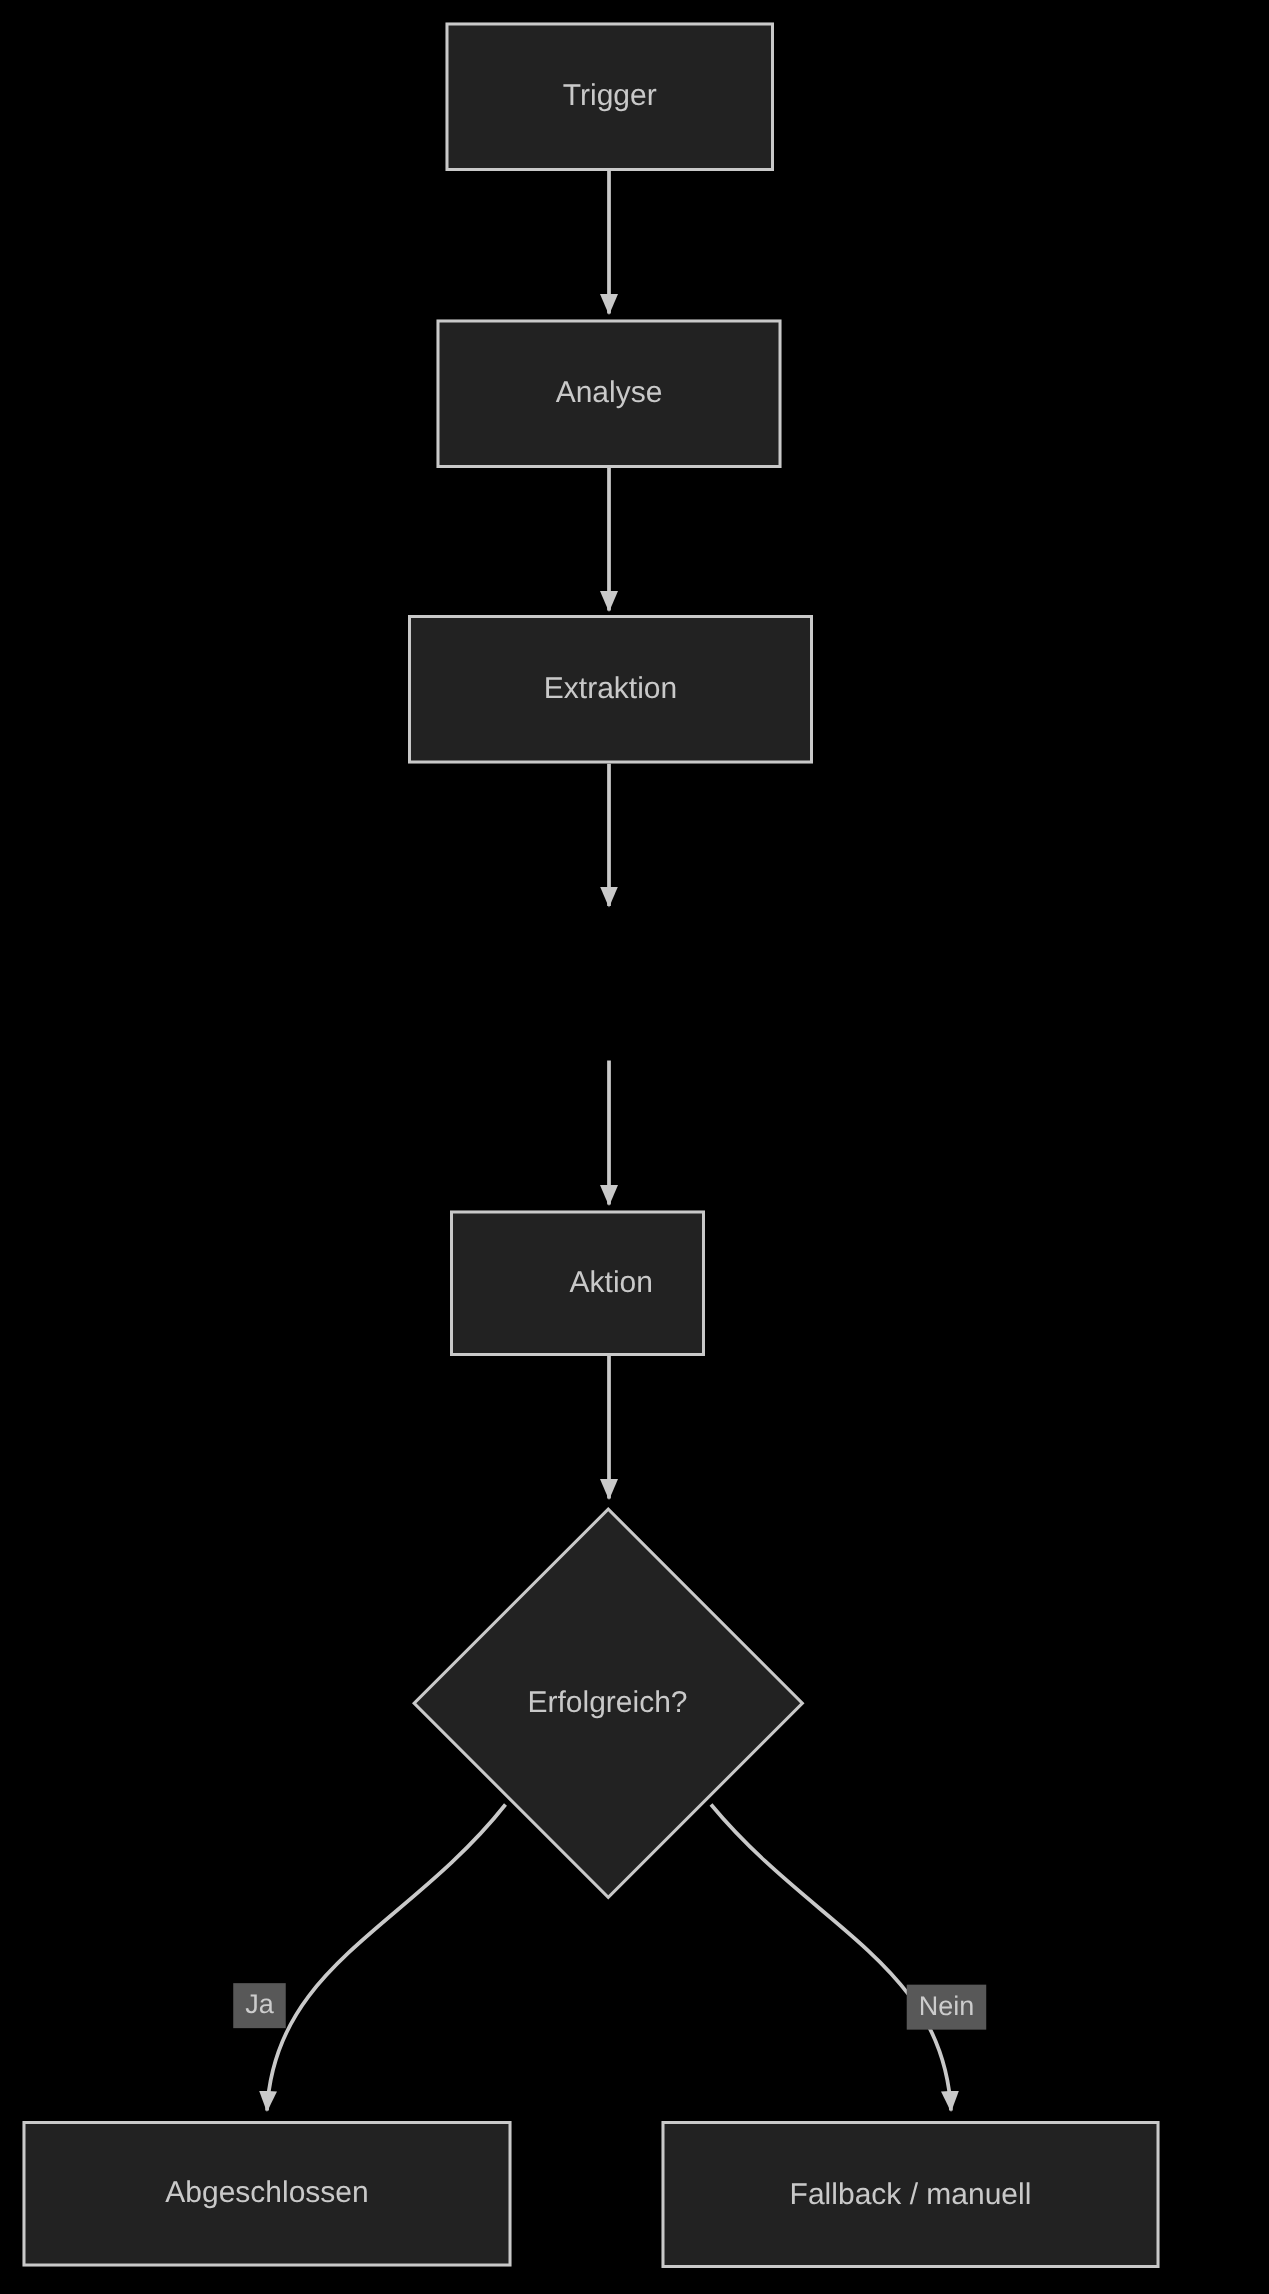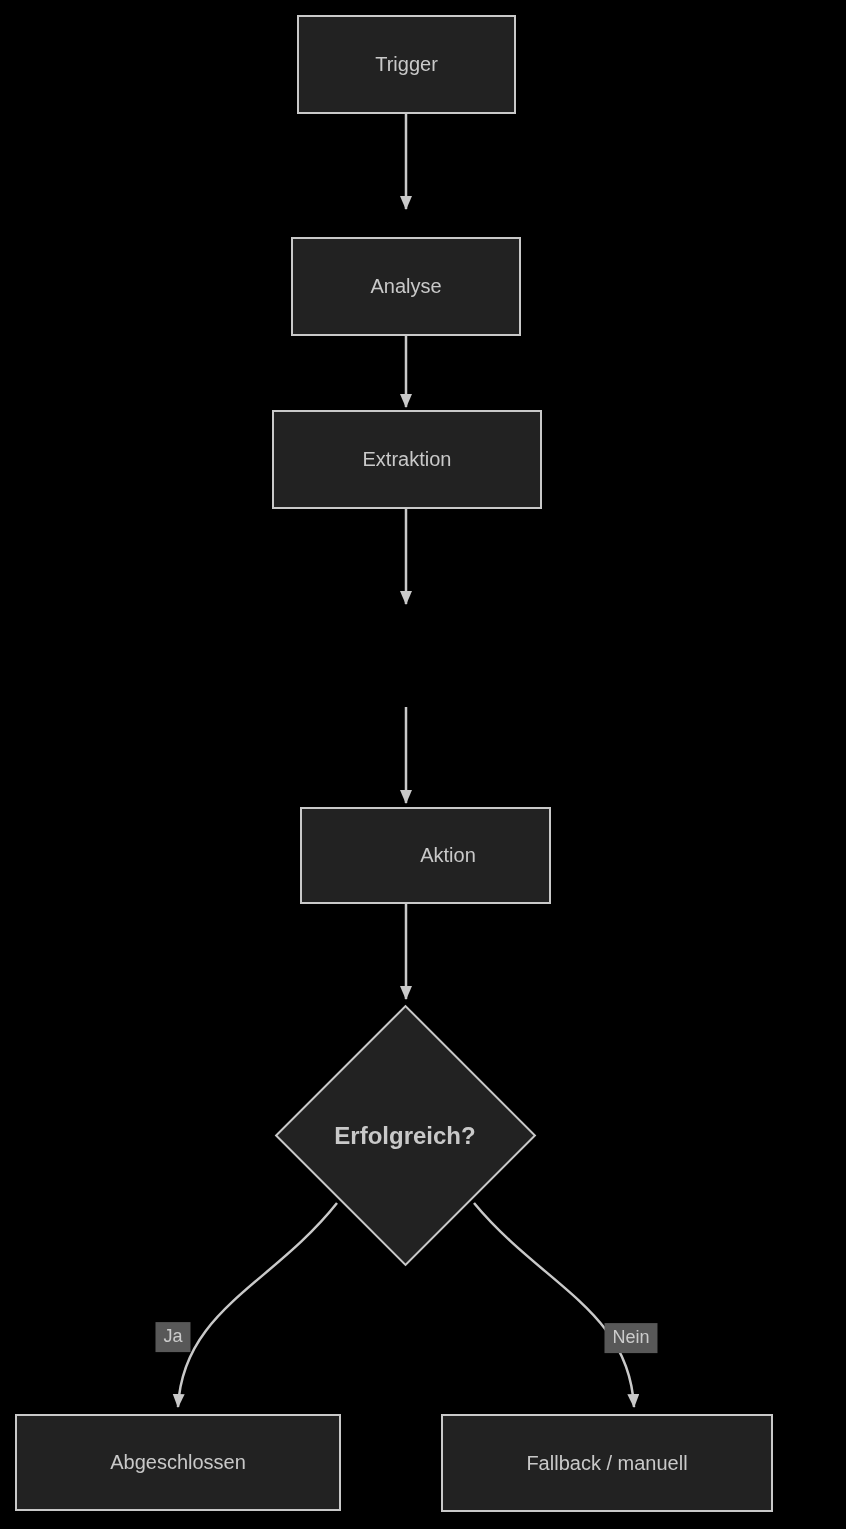--- a/index.html
+++ b/index.html
@@ -44,23 +44,22 @@
     border: 2px solid #c9c9c9;
     box-sizing: border-box;
     transform: rotate(45deg);
   }
   .diamond-label {
     position: absolute;
     left: 405px;
     top: 1136px;
     transform: translate(-50%, -50%);
     color: #c9c9c9;
-    font-size: 24px;
+    font-size: 20px;
     white-space: nowrap;
-    font-weight: bold;
   }
   .edge-label {
     position: absolute;
     transform: translate(-50%, -50%);
     background: #585858;
     color: #cccccc;
     font-size: 18px;
     line-height: 1.1;
     padding: 5px 8px;
     white-space: nowrap;
@@ -83,30 +82,30 @@
     <path class="edge" d="M406,707 V803" marker-end="url(#arrow)"></path>
     <path class="edge" d="M406,904 V999" marker-end="url(#arrow)"></path>
     <path class="edge" d="M337,1203 C272,1285 183,1310 178,1407" marker-end="url(#arrow)"></path>
     <path class="edge" d="M474,1203 C542,1285 629,1310 634,1407" marker-end="url(#arrow)"></path>
   </svg>
 
   <div class="node" style="left:297px; top:15px; width:219px; height:99px;">
     <span>Trigger</span>
   </div>
 
-  <div class="node" style="left:291px; top:213px; width:230px; height:99px;margin-top:24px;">
+  <div class="node" style="left:291px; top:213px; width:230px; height:99px;">
     <span>Analyse</span>
   </div>
 
   <div class="node" style="left:272px; top:410px; width:270px; height:99px;">
     <span>Extraktion</span>
   </div>
 
 
-  <div class="node" style="left:300px; top:807px; width:251px; height:97px;padding-left:45px;">
+  <div class="node" style="left:300px; top:807px; width:170px; height:97px;padding-left:45px;">
     <span>Aktion</span>
   </div>
 
   <div class="diamond-shape"></div>
   <div class="diamond-label">Erfolgreich?</div>
 
   <div class="edge-label" style="left:173px; top:1337px;">
     <span>Ja</span>
   </div>
 

